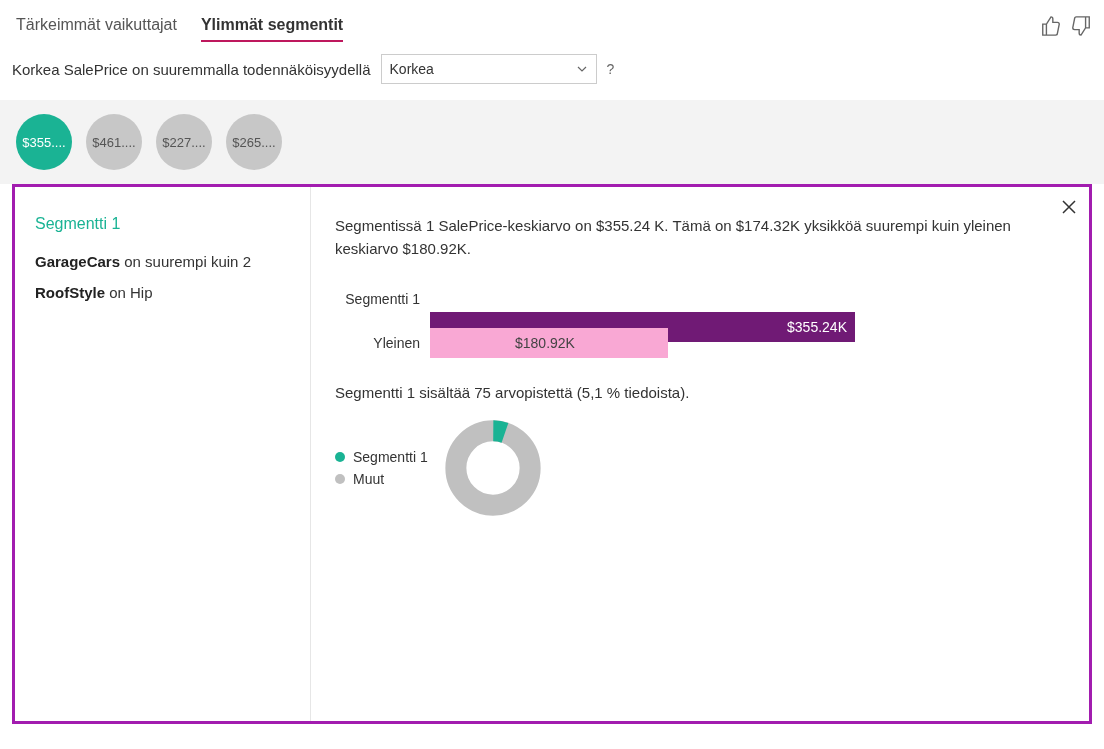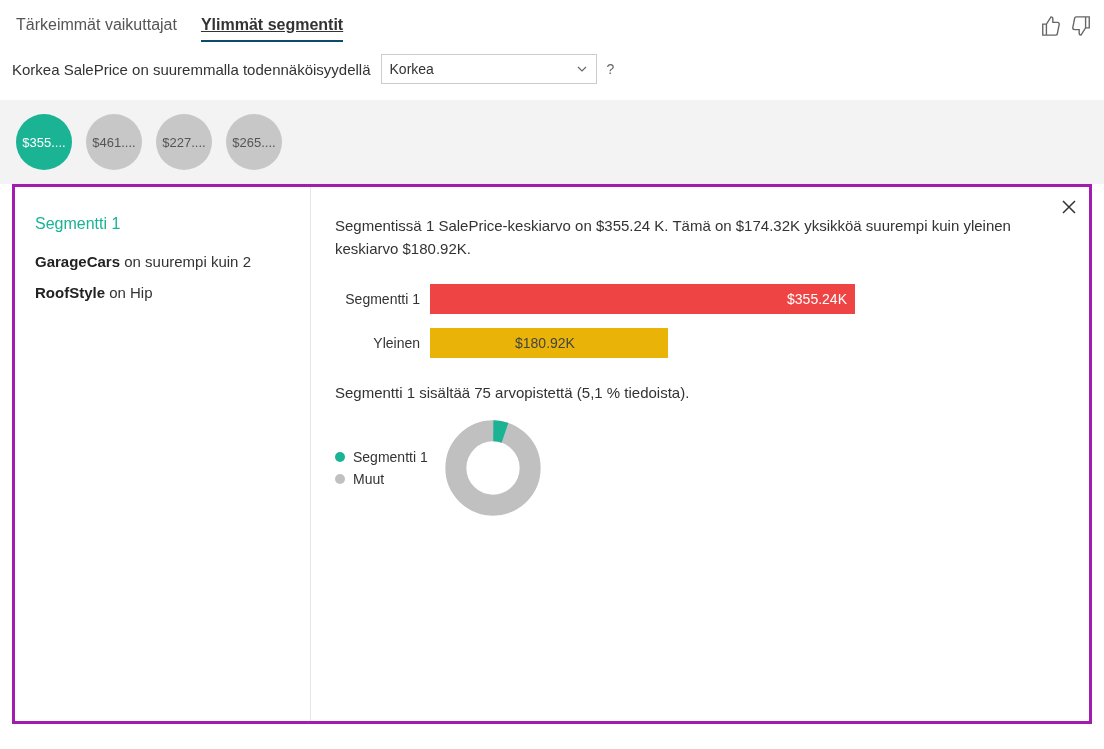--- a/index.html
+++ b/index.html
@@ -19,22 +19,21 @@
     padding: 6px 0;
     margin-right: 24px;
     font-size: 16px;
     color: #555;
     cursor: pointer;
     border-bottom: 2px solid transparent;
   }
   .tab.active {
     color: #333;
     font-weight: 600;
-    border-bottom: 2px solid #0c4a6e;
-    text-decoration: underline;
+    border-bottom: 2px solid #be185d;
   }
   .feedback {
     margin-left: auto;
     display: flex;
     gap: 8px;
   }
   .feedback-icon {
     width: 22px; height: 22px;
     cursor: pointer;
     color: #666;
@@ -144,22 +143,22 @@
     position: relative;
   }
   .bar-fill {
     height: 100%;
     display: flex;
     align-items: center;
     justify-content: flex-end;
     padding-right: 8px;
     font-size: 14px;
   }
-  .bar-fill.teal { background: #ef4444; color: #fff; }
-  .bar-fill.gray { background: #eab308; color: #444; justify-content: center; }
+  .bar-fill.teal { background: #701a75; color: #fff; margin-top: 28px; }
+  .bar-fill.gray { background: #f9a8d4; color: #444; justify-content: center; }
   .datapoints-text {
     font-size: 15px;
     color: #333;
     margin: 26px 0 18px 0;
   }
   .donut-section {
     display: flex;
     align-items: center;
     gap: 16px;
   }

